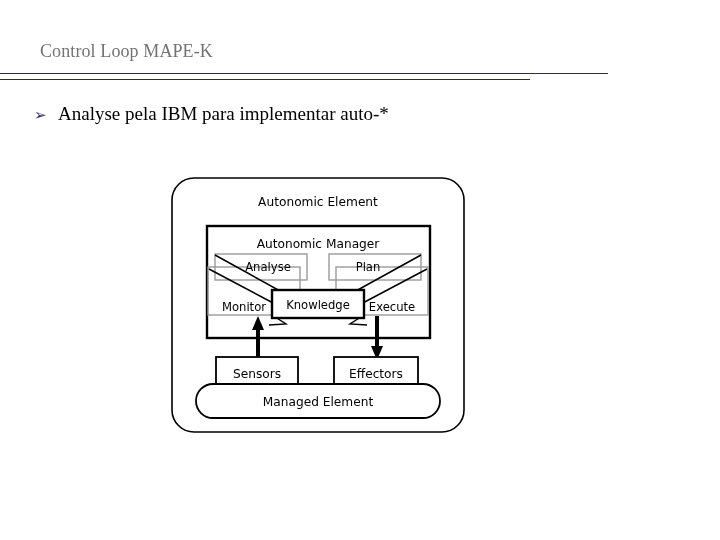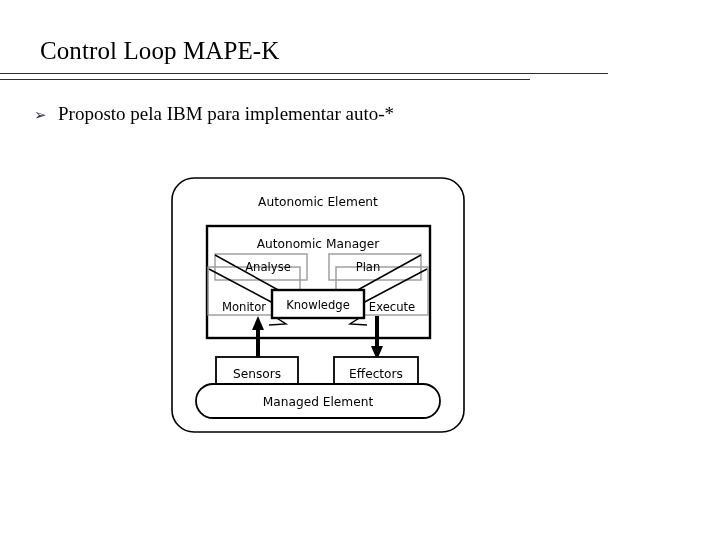--- a/index.html
+++ b/index.html
@@ -16,23 +16,23 @@
     font-family: "Liberation Serif", "DejaVu Serif", serif;
     -webkit-font-smoothing: antialiased;
   }
 
   
   .slide-title {
     position: absolute;
     left: 40px;
     top: 36px;
     font-family: "Liberation Serif", "DejaVu Serif", serif;
-    font-size: 25px;
+    font-size: 18px;
     line-height: 30px;
-    color: #000000;
+    color: #737373;
     letter-spacing: 0.1px;
     white-space: nowrap;
   }
 
   
   .rule-top {
     position: absolute;
     left: 0px;
     top: 73px;
     width: 608px;
@@ -95,21 +95,21 @@
 </head>
 <body>
 
 <div class="slide-title">Control Loop MAPE-K</div>
 
 <div class="rule-top"></div>
 <div class="rule-bottom"></div>
 
 <div class="bullet-row">
   <span class="bullet-glyph">➢</span>
-  <span class="bullet-text">Proposto pela IBM para implementar auto-*</span>
+  <span class="bullet-text">Analyse pela IBM para implementar auto-*</span>
 </div>
 
 <div class="diagram-wrap">
   <svg width="300" height="264" viewBox="0 0 300 264" xmlns="http://www.w3.org/2000/svg">
 
     <rect x="4" y="4" width="292" height="254" rx="22" ry="22" fill="#ffffff" stroke="#000000" stroke-width="1.6"></rect>
     <text class="dg-label lg" x="150" y="28" text-anchor="middle">Autonomic Element</text>
 
     <rect x="39" y="52" width="223" height="112" fill="#ffffff" stroke="#000000" stroke-width="2.4"></rect>
     <text class="dg-label lg" x="150" y="70" text-anchor="middle">Autonomic Manager</text>

